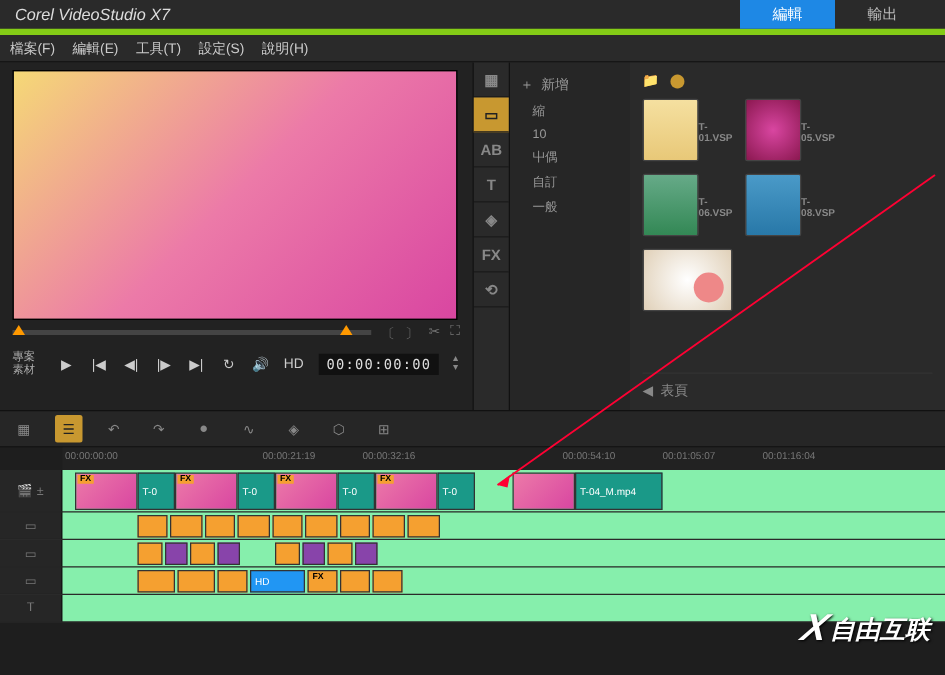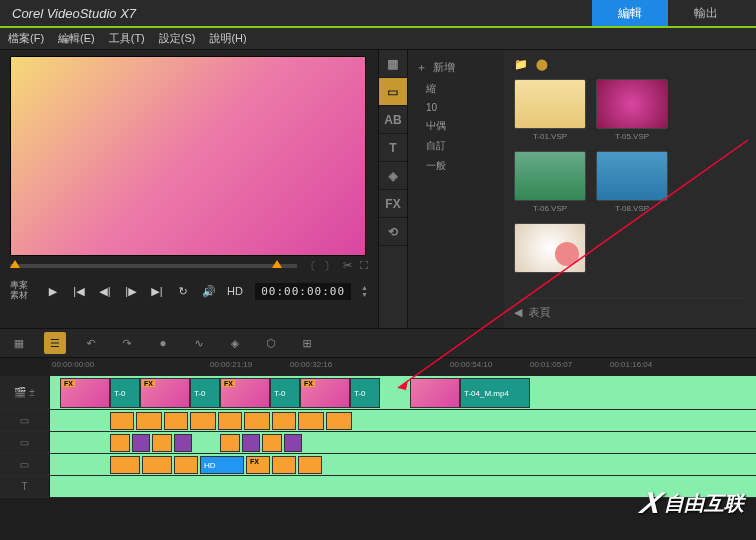--- a/index.html
+++ b/index.html
@@ -1,17 +1,17 @@
 <!DOCTYPE html>
 <html><head>
 <meta charset="utf-8">
 <style>
 * { margin:0; padding:0; box-sizing:border-box; font-family:"Microsoft YaHei",Arial,sans-serif; }
 body { background:#1a1a1a; color:#bbb; font-size:11px; width:756px; height:540px; overflow:hidden; position:relative; }
-.titlebar { background:#2a2a2a; height:28px; display:flex; align-items:center; padding:0 12px; border-bottom:2px solid #84cc16; }
+.titlebar { background:#2a2a2a; height:28px; display:flex; align-items:center; padding:0 12px; border-bottom:5px solid #84cc16; }
 .title { color:#ddd; font-size:13px; font-style:italic; flex:1; }
 .main-tabs { display:flex; height:100%; }
 .main-tab { width:76px; display:flex; align-items:center; justify-content:center; color:#bbb; font-size:12px; cursor:pointer; }
 .main-tab.active { background:#1e88e5; color:#fff; }
 .menubar { background:#2a2a2a; height:22px; display:flex; align-items:center; padding:0 8px; gap:14px; border-bottom:1px solid #111; }
 .menubar span { color:#ccc; font-size:11px; cursor:pointer; }
 .workarea { display:flex; height:278px; background:#1e1e1e; }
 .preview-pane { width:378px; background:#222; padding:6px 10px 4px 10px; display:flex; flex-direction:column; }
 .preview-canvas { width:356px; height:200px; background:linear-gradient(135deg,#f5d976 0%,#ec7aa8 50%,#d946a1 100%); border:1px solid #000; }
 .scrubber { height:20px; display:flex; align-items:center; position:relative; }
@@ -28,21 +28,21 @@
 .side-tabs { width:30px; background:#2a2a2a; display:flex; flex-direction:column; border-left:1px solid #111; border-right:1px solid #111; }
 .side-tab { height:28px; display:flex; align-items:center; justify-content:center; color:#888; cursor:pointer; font-size:12px; font-weight:bold; border-bottom:1px solid #1a1a1a; }
 .side-tab.active { background:#c89830; color:#222; }
 .lib-nav { width:96px; background:#262626; padding:6px 0; }
 .lib-add { display:flex; align-items:center; gap:6px; padding:4px 8px; color:#999; cursor:pointer; }
 .lib-item { padding:3px 10px 3px 18px; color:#999; font-size:10px; cursor:pointer; }
 .lib-item.active { color:#f5a623; }
 .lib-panel { flex:1; background:#2a2a2a; padding:8px 10px; display:flex; flex-direction:column; }
 .lib-top { display:flex; gap:8px; align-items:center; margin-bottom:8px; color:#888; }
 .thumbs { display:flex; flex-wrap:wrap; gap:10px; }
-.thumb { width:72px; display:flex; flex-direction:column; align-items:center; cursor:pointer; }
+.thumb { width:72px; display:flex; align-items:center; cursor:pointer;font-weight:bold; }
 .thumb-img { width:72px; height:50px; border:1px solid #444; border-radius:2px; }
 .thumb-label { font-size:8px; color:#888; margin-top:3px; }
 .t1 { background:linear-gradient(#f5e0a0,#e8c878); }
 .t2 { background:radial-gradient(circle,#d946a1,#8b1850); }
 .t3 { background:linear-gradient(#6a8,#385); }
 .t4 { background:linear-gradient(#f0d0d8,#e8a8c0); }
 .t5 { background:linear-gradient(#4a9ac8,#2878a8); }
 .t6 { background:radial-gradient(circle,#fff,#e0d0b8); position:relative; }
 .t6::after { content:""; position:absolute; right:6px; bottom:6px; width:24px; height:24px; background:#e88; border-radius:50%; }
 .lib-bottom { margin-top:auto; display:flex; align-items:center; gap:6px; color:#888; padding-top:6px; border-top:1px solid #333; }

